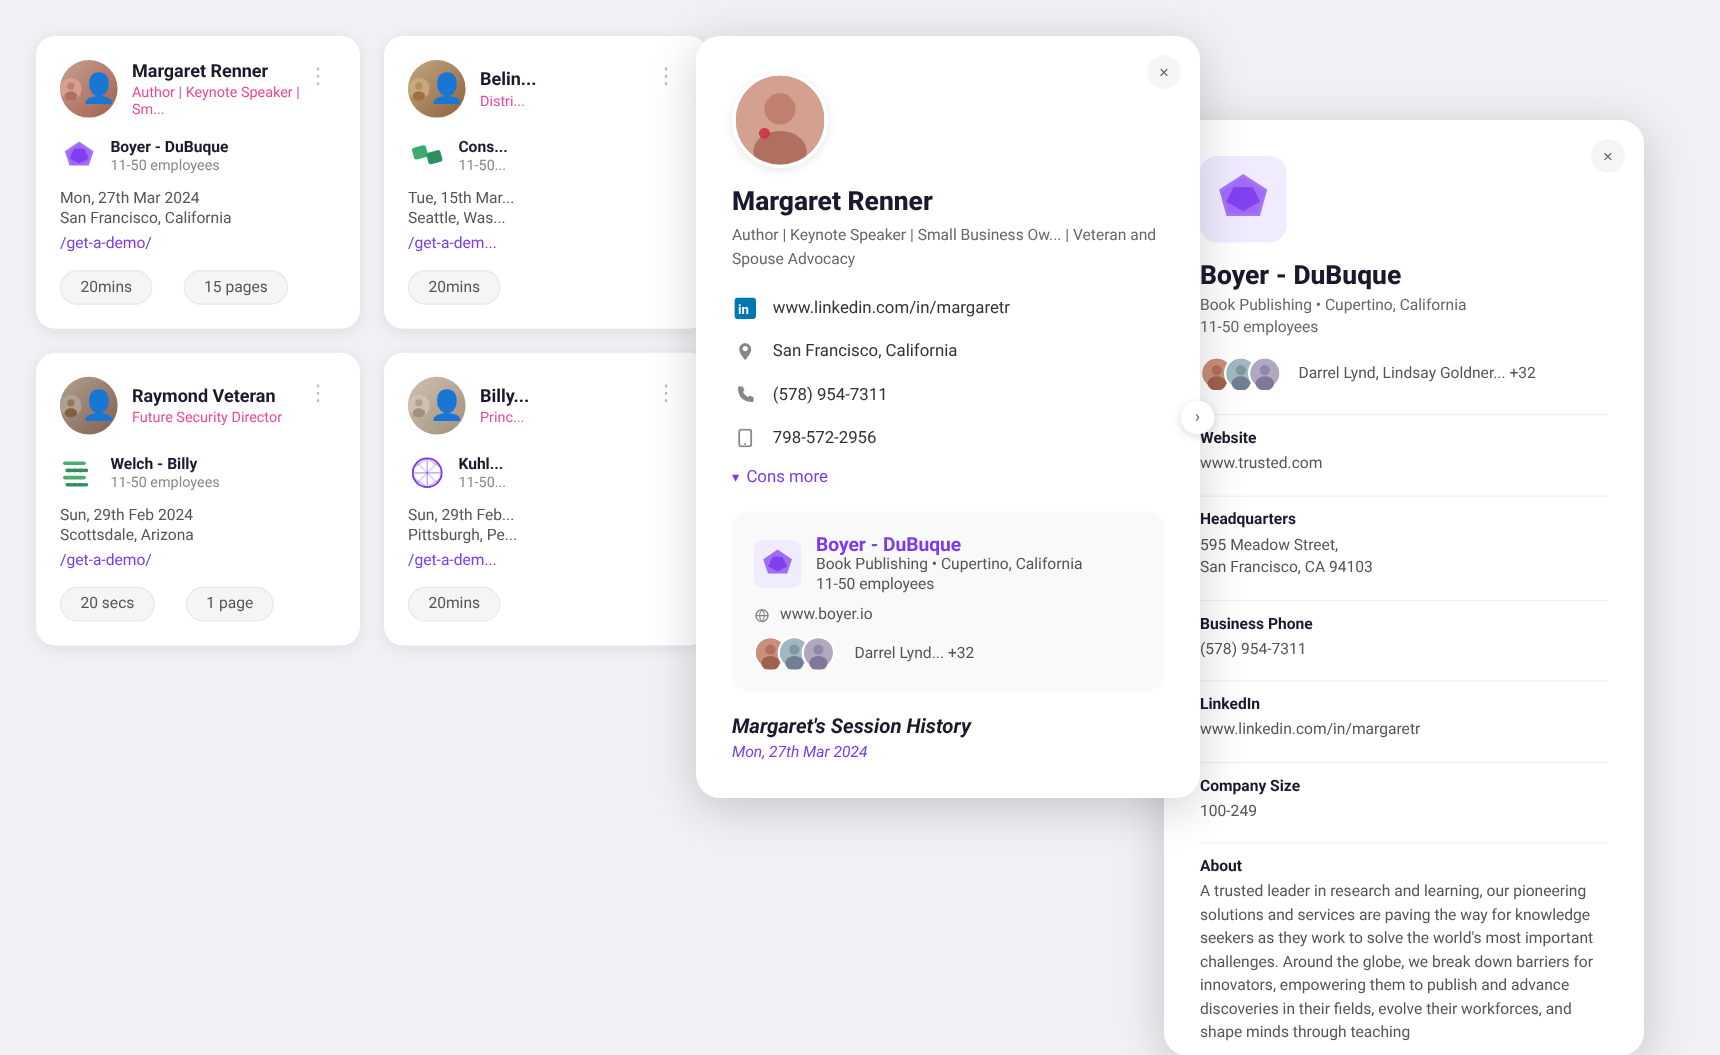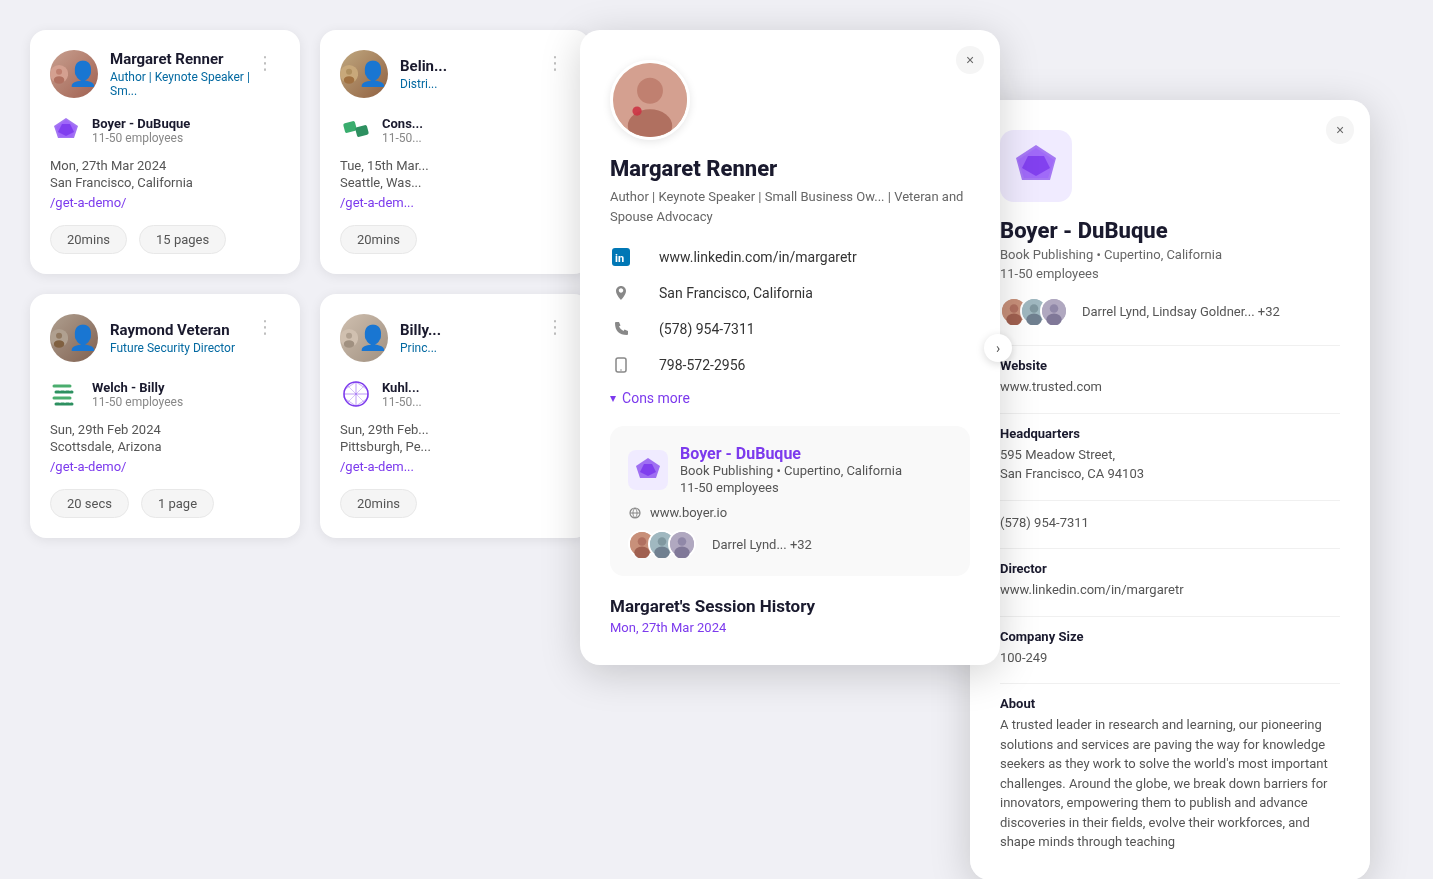--- a/index.html
+++ b/index.html
@@ -88,21 +88,21 @@
     }
 
     .card-person-info h3 {
       font-size: 15px;
       font-weight: 700;
       color: #1a1a2e;
     }
 
     .card-person-info p {
       font-size: 12px;
-      color: #0369a1;
+      color: #ec4899;
       margin-top: 2px;
     }
 
     .three-dots {
       color: #bbb;
       font-size: 18px;
       cursor: pointer;
       padding: 2px 6px;
     }
 
@@ -149,21 +149,21 @@
     }
 
     .card-link {
       color: #7c3aed;
       font-size: 13px;
       text-decoration: none;
     }
 
     .card-footer {
       display: flex;
-      gap: 12px;
+      gap: 26px;
       margin-top: 14px;
     }
 
     .badge {
       background: #f5f5f5;
       border: 1px solid #e8e8e8;
       border-radius: 20px;
       padding: 6px 16px;
       font-size: 13px;
       color: #555;
@@ -223,21 +223,21 @@
     .popup-title {
       font-size: 13px;
       color: #666;
       margin-bottom: 20px;
       line-height: 1.5;
     }
 
     .popup-contact-row {
       display: flex;
       align-items: center;
-      gap: 27px;
+      gap: 12px;
       margin-bottom: 14px;
       font-size: 14px;
       color: #333;
     }
 
     .popup-contact-icon {
       width: 22px;
       height: 22px;
       display: flex;
       align-items: center;
@@ -331,20 +331,21 @@
     .contact-avatar-small:nth-child(3) { background: #b0a8c0; }
 
     .contacts-label {
       font-size: 13px;
       color: #555;
       margin-left: 16px;
     }
 
     .session-history {
       margin-top: 10px;
+      font-style: italic;
     }
 
     .session-title {
       font-size: 17px;
       font-weight: 700;
       color: #1a1a2e;
       margin-bottom: 4px;
     }
 
     .session-date {
@@ -813,27 +814,28 @@
   <hr class="detail-divider">
 
   <div class="detail-section">
     <div class="detail-label">Headquarters</div>
     <div class="detail-value">595 Meadow Street,<br>San Francisco, CA 94103</div>
   </div>
 
   <hr class="detail-divider">
 
   <div class="detail-section">
+    <div class="detail-label">Business Phone</div>
     <div class="detail-value">(578) 954-7311</div>
   </div>
 
   <hr class="detail-divider">
 
   <div class="detail-section">
-    <div class="detail-label">Director</div>
+    <div class="detail-label">LinkedIn</div>
     <div class="detail-value">www.linkedin.com/in/margaretr</div>
   </div>
 
   <hr class="detail-divider">
 
   <div class="detail-section">
     <div class="detail-label">Company Size</div>
     <div class="detail-value">100-249</div>
   </div>
 

